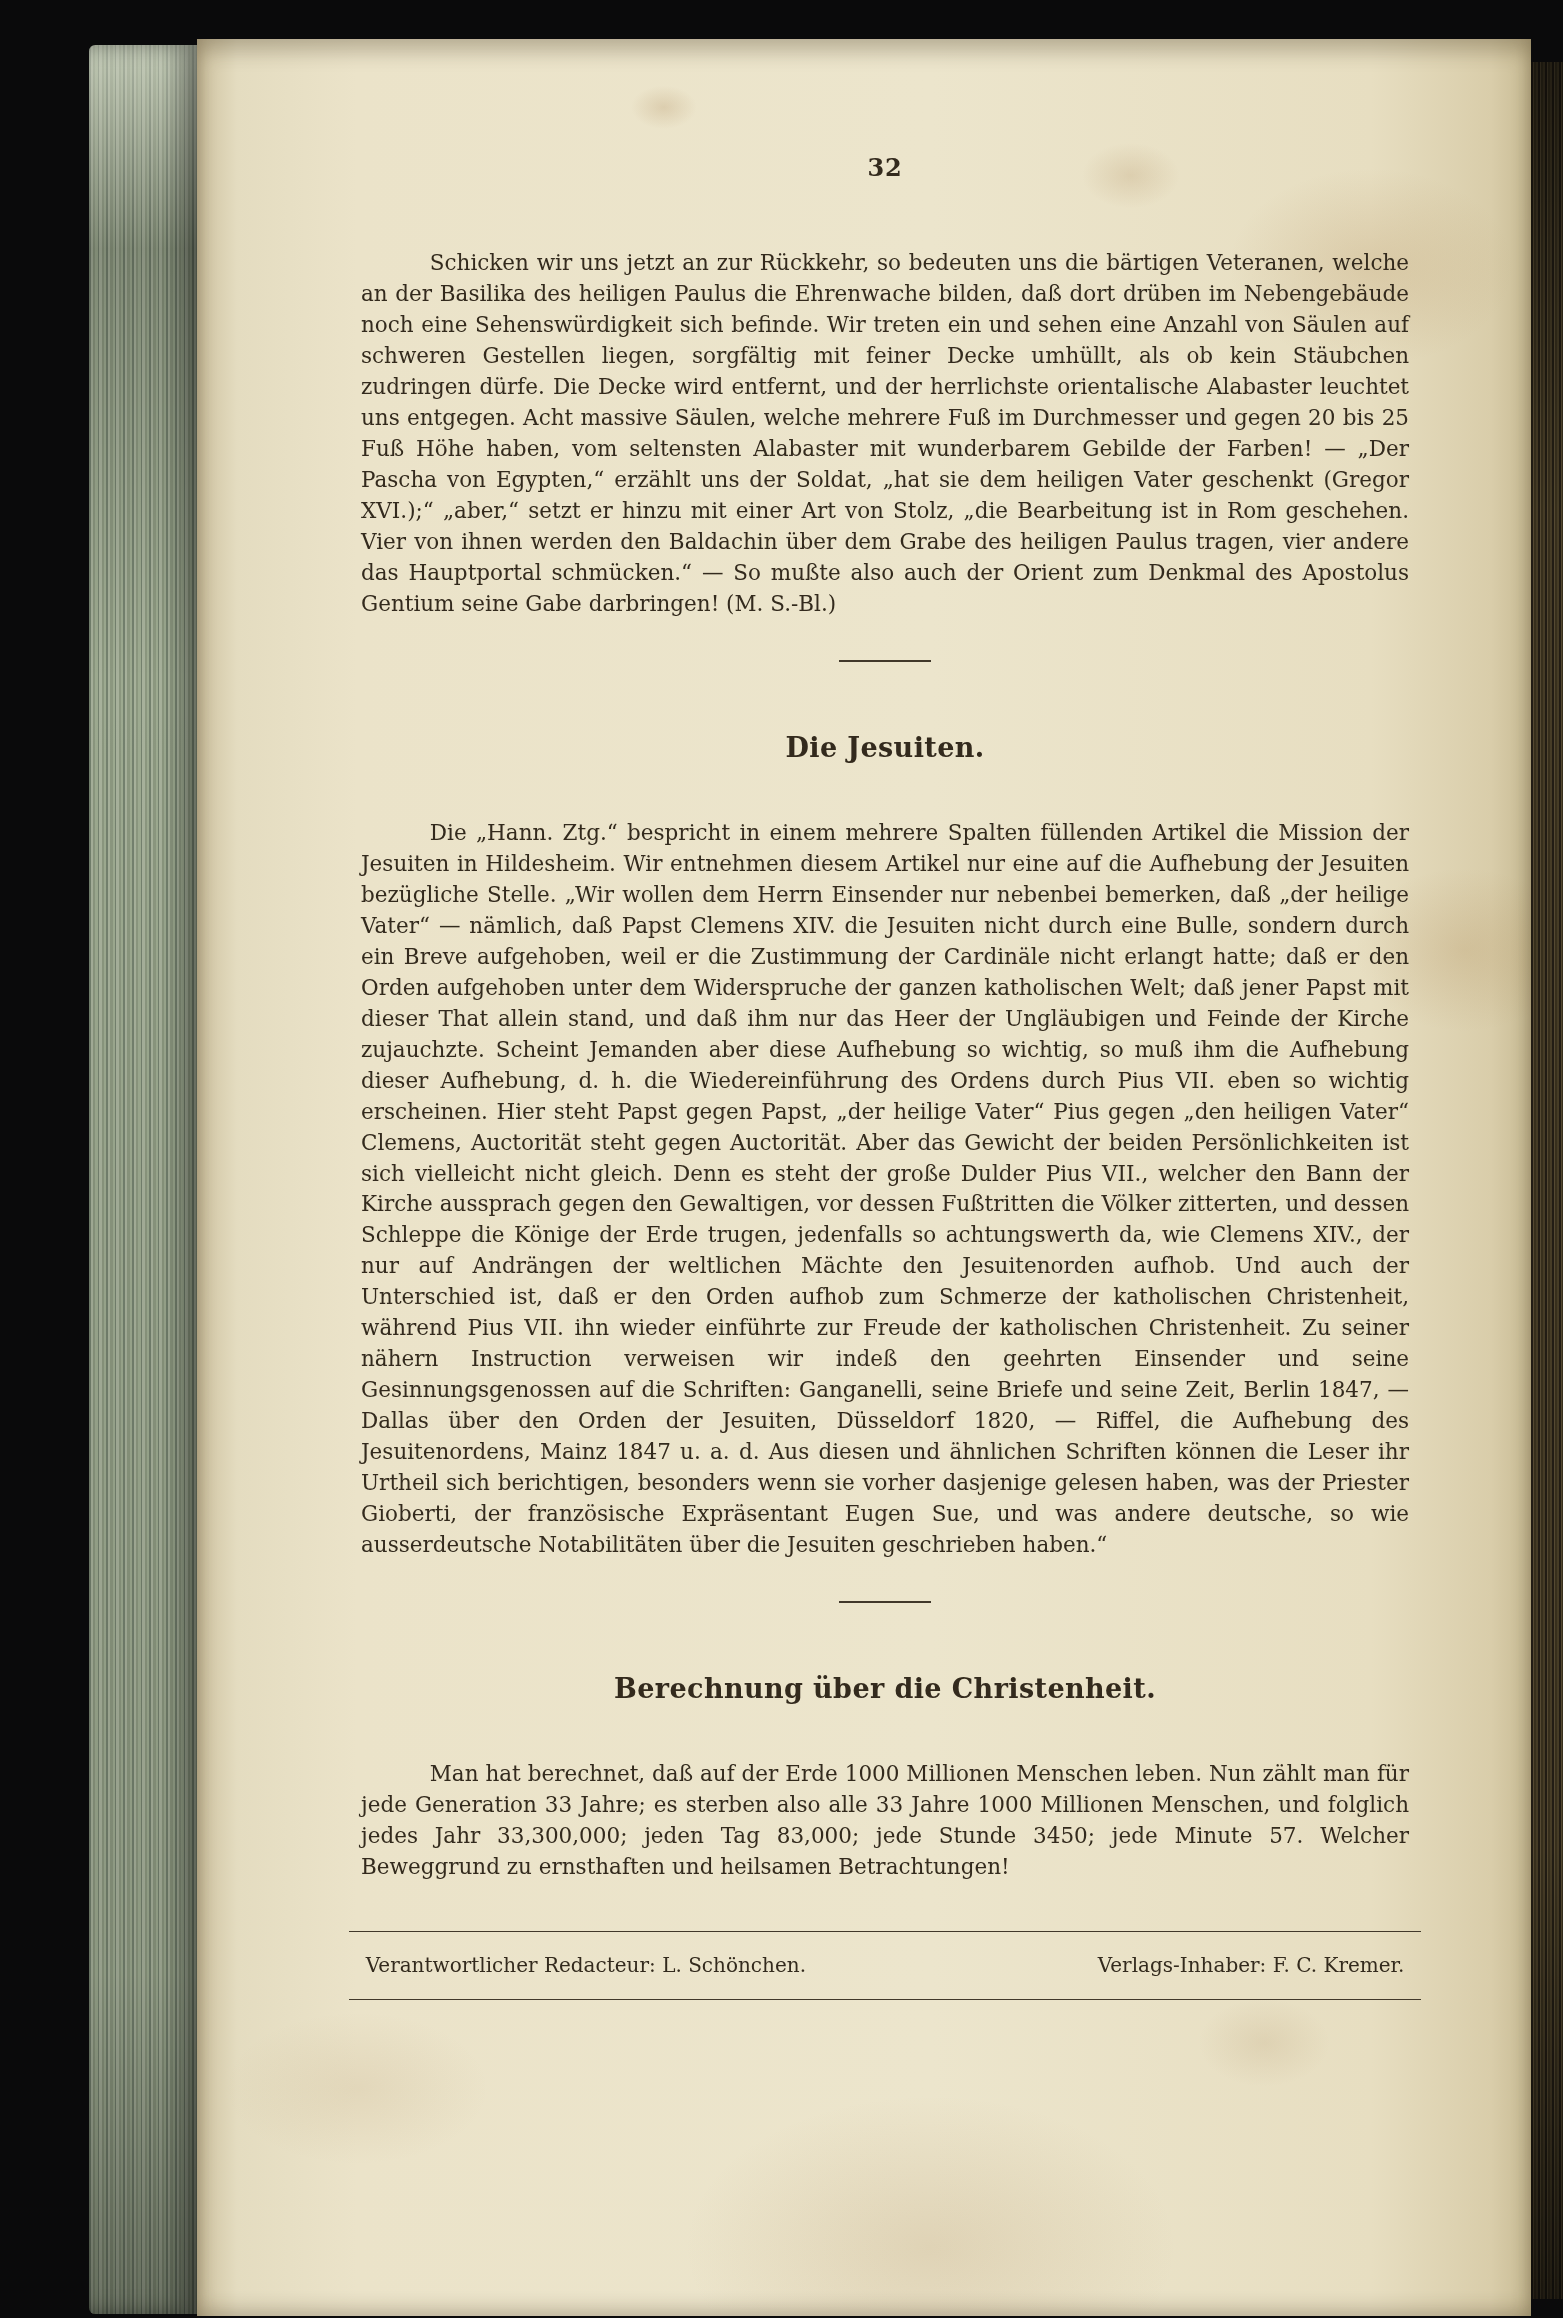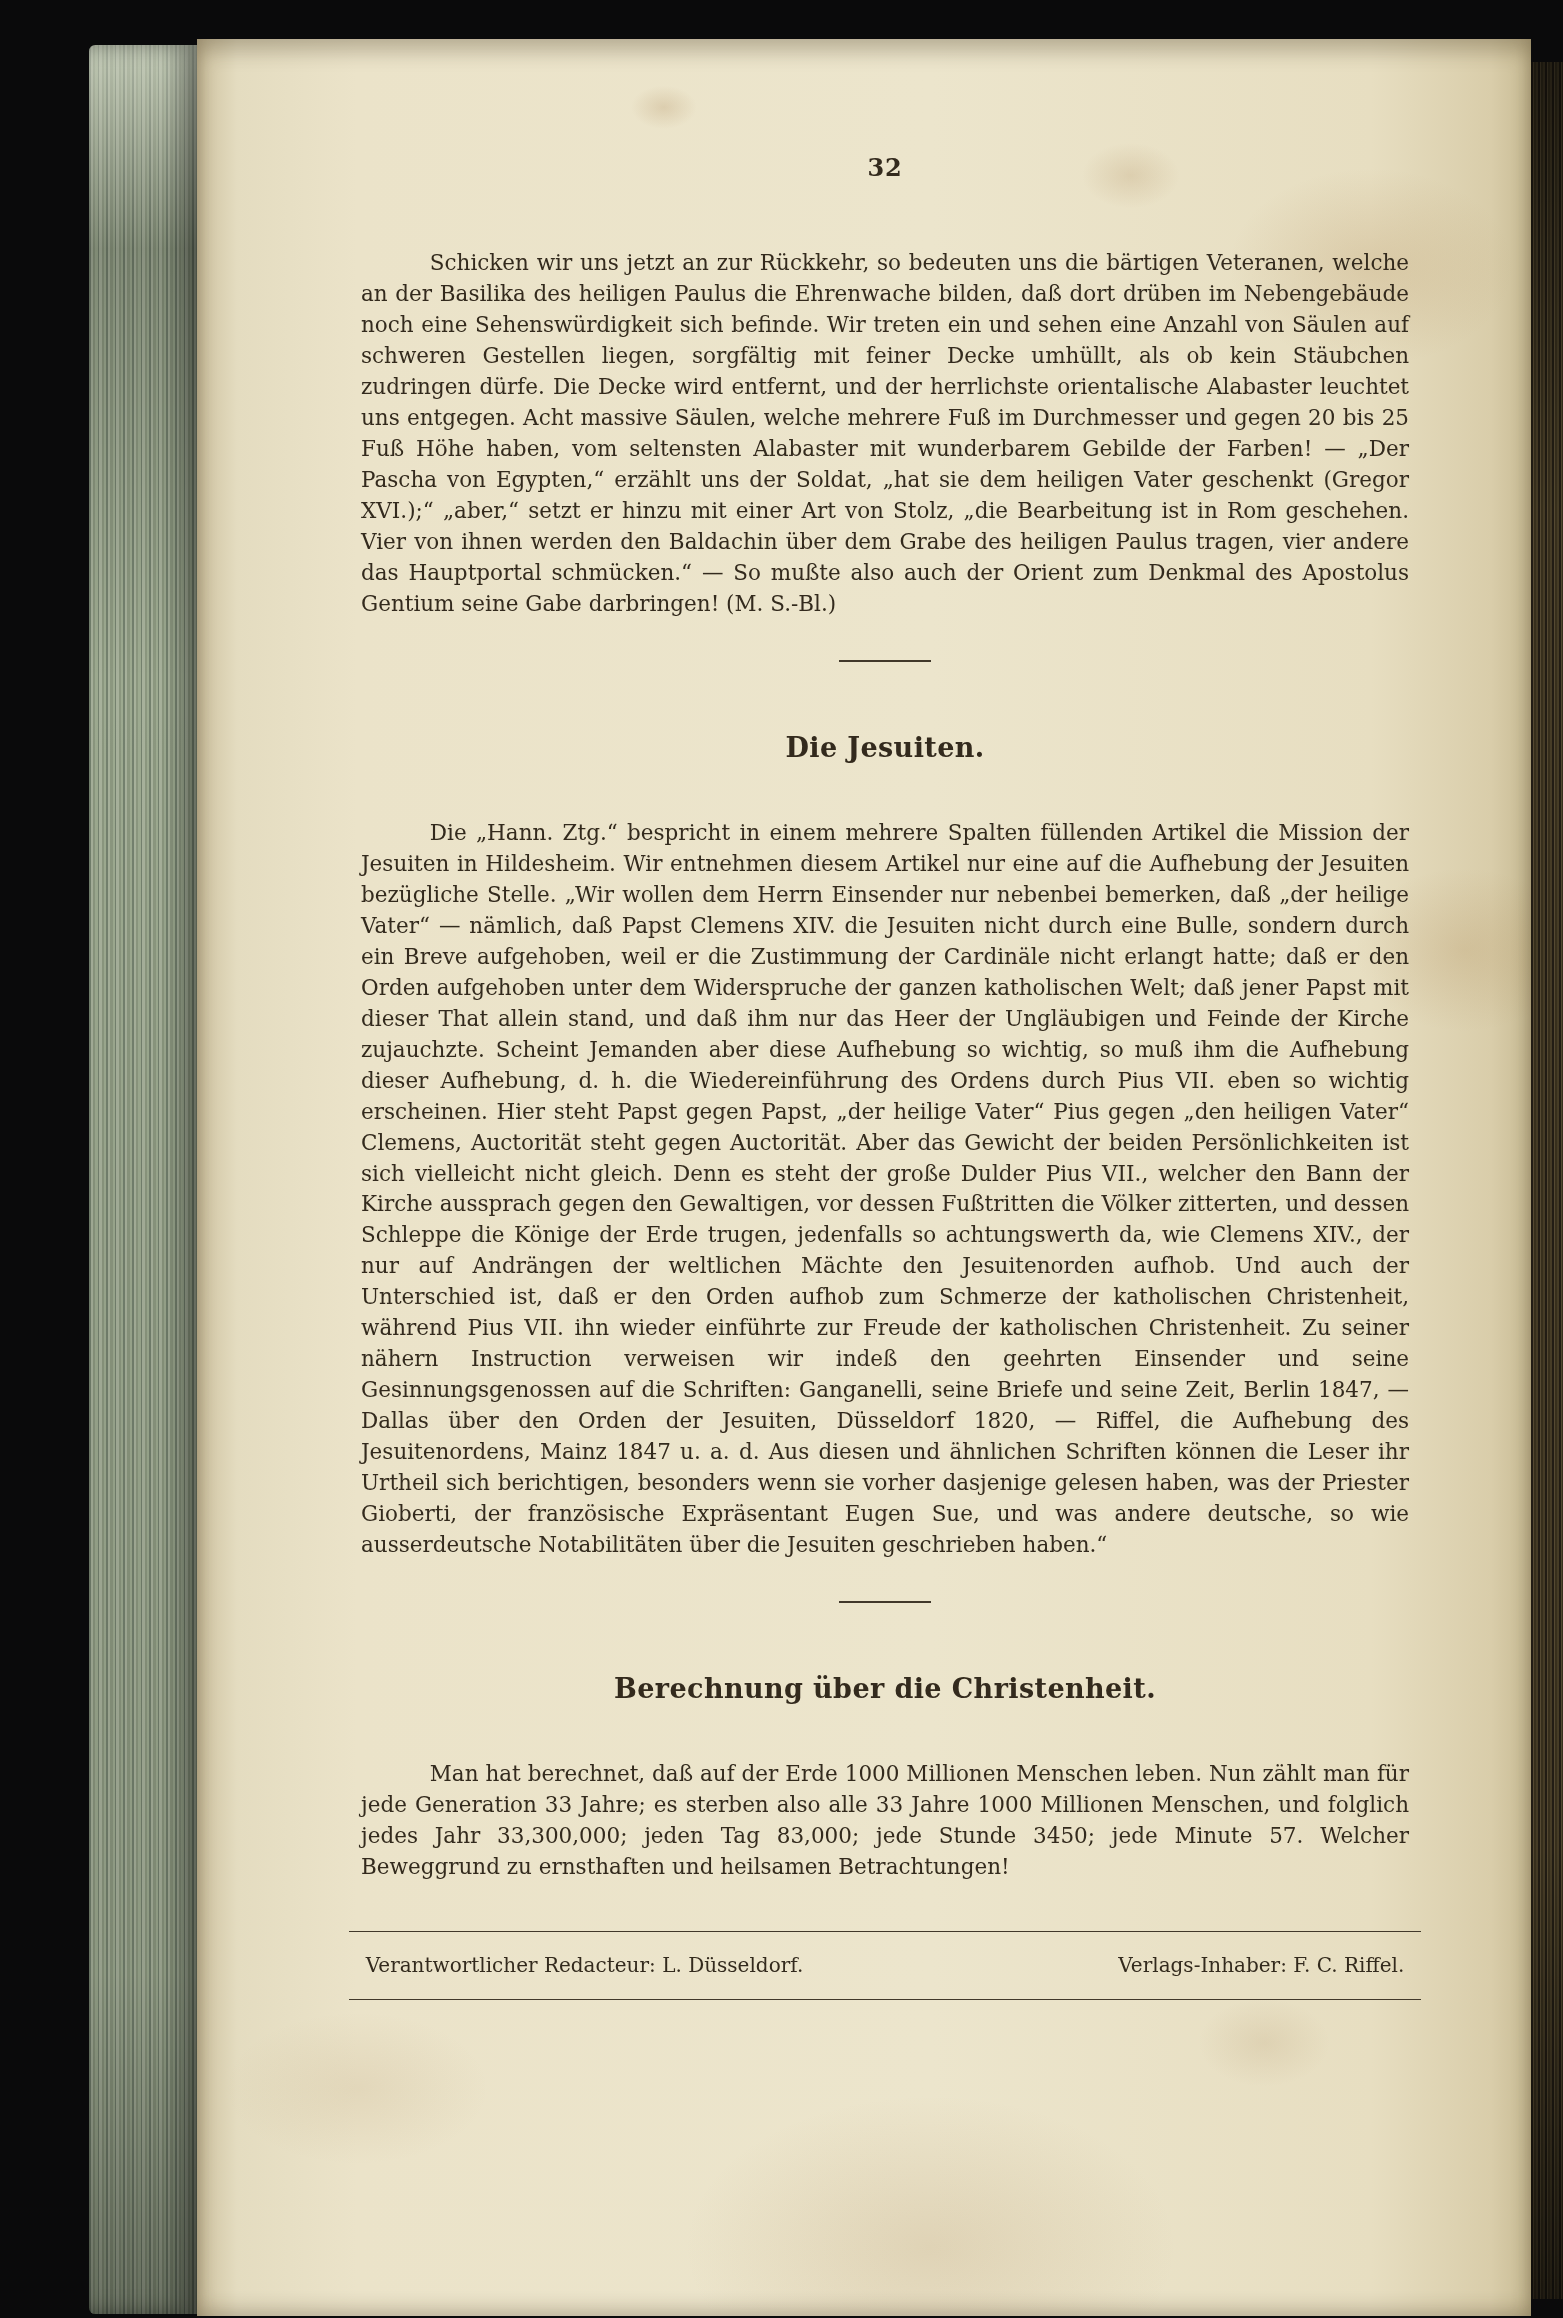--- a/index.html
+++ b/index.html
@@ -108,22 +108,22 @@
 
       <h2>Die Jesuiten.</h2>
       <p>Die „Hann. Ztg.“ bespricht in einem mehrere Spalten füllenden Artikel die Mission der Jesuiten in Hildesheim. Wir entnehmen diesem Artikel nur eine auf die Aufhebung der Jesuiten bezügliche Stelle. „Wir wollen dem Herrn Einsender nur nebenbei bemerken, daß „der heilige Vater“ — nämlich, daß Papst Clemens XIV. die Jesuiten nicht durch eine Bulle, sondern durch ein Breve aufgehoben, weil er die Zustimmung der Cardinäle nicht erlangt hatte; daß er den Orden aufgehoben unter dem Widerspruche der ganzen katholischen Welt; daß jener Papst mit dieser That allein stand, und daß ihm nur das Heer der Ungläubigen und Feinde der Kirche zujauchzte. Scheint Jemanden aber diese Aufhebung so wichtig, so muß ihm die Aufhebung dieser Aufhebung, d. h. die Wiedereinführung des Ordens durch Pius VII. eben so wichtig erscheinen. Hier steht Papst gegen Papst, „der heilige Vater“ Pius gegen „den heiligen Vater“ Clemens, Auctorität steht gegen Auctorität. Aber das Gewicht der beiden Persönlichkeiten ist sich vielleicht nicht gleich. Denn es steht der große Dulder Pius VII., welcher den Bann der Kirche aussprach gegen den Gewaltigen, vor dessen Fußtritten die Völker zitterten, und dessen Schleppe die Könige der Erde trugen, jedenfalls so achtungswerth da, wie Clemens XIV., der nur auf Andrängen der weltlichen Mächte den Jesuitenorden aufhob. Und auch der Unterschied ist, daß er den Orden aufhob zum Schmerze der katholischen Christenheit, während Pius VII. ihn wieder einführte zur Freude der katholischen Christenheit. Zu seiner nähern Instruction verweisen wir indeß den geehrten Einsender und seine Gesinnungsgenossen auf die Schriften: Ganganelli, seine Briefe und seine Zeit, Berlin 1847, — Dallas über den Orden der Jesuiten, Düsseldorf 1820, — Riffel, die Aufhebung des Jesuitenordens, Mainz 1847 u. a. d. Aus diesen und ähnlichen Schriften können die Leser ihr Urtheil sich berichtigen, besonders wenn sie vorher dasjenige gelesen haben, was der Priester Gioberti, der französische Expräsentant Eugen Sue, und was andere deutsche, so wie ausserdeutsche Notabilitäten über die Jesuiten geschrieben haben.“</p>
 
       <div class="divider"></div>
 
       <h2>Berechnung über die Christenheit.</h2>
       <p>Man hat berechnet, daß auf der Erde 1000 Millionen Menschen leben. Nun zählt man für jede Generation 33 Jahre; es sterben also alle 33 Jahre 1000 Millionen Menschen, und folglich jedes Jahr 33,300,000; jeden Tag 83,000; jede Stunde 3450; jede Minute 57. Welcher Beweggrund zu ernsthaften und heilsamen Betrachtungen!</p>
 
       <div class="footer">
-        <span>Verantwortlicher Redacteur: L. Düsseldorf.</span>
-        <span>Verlags-Inhaber: F. C. Riffel.</span>
+        <span>Verantwortlicher Redacteur: L. Schönchen.</span>
+        <span>Verlags-Inhaber: F. C. Kremer.</span>
       </div>
 
     </div>
   </div>
 
   <div class="page-stack-right"></div>
 
 </div>
 
 

